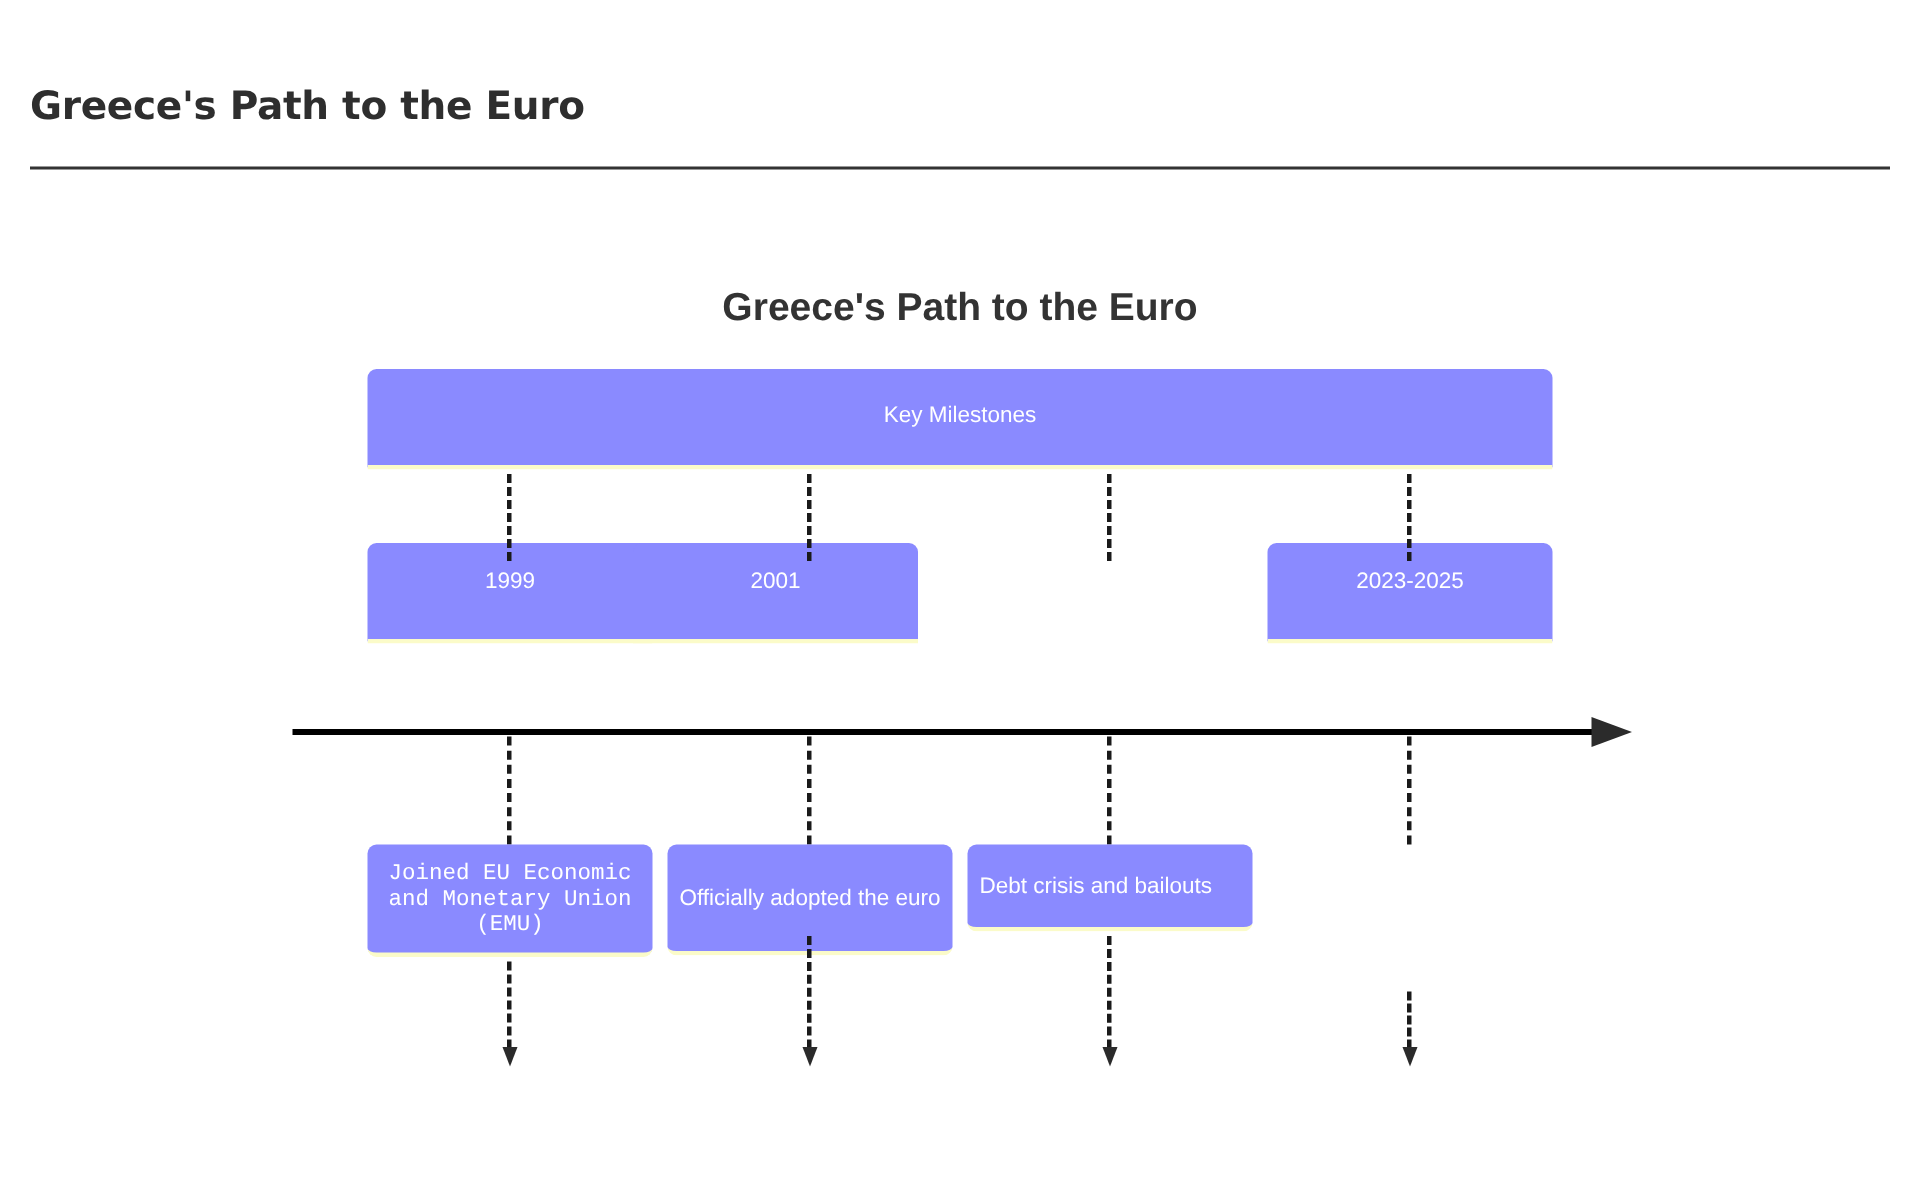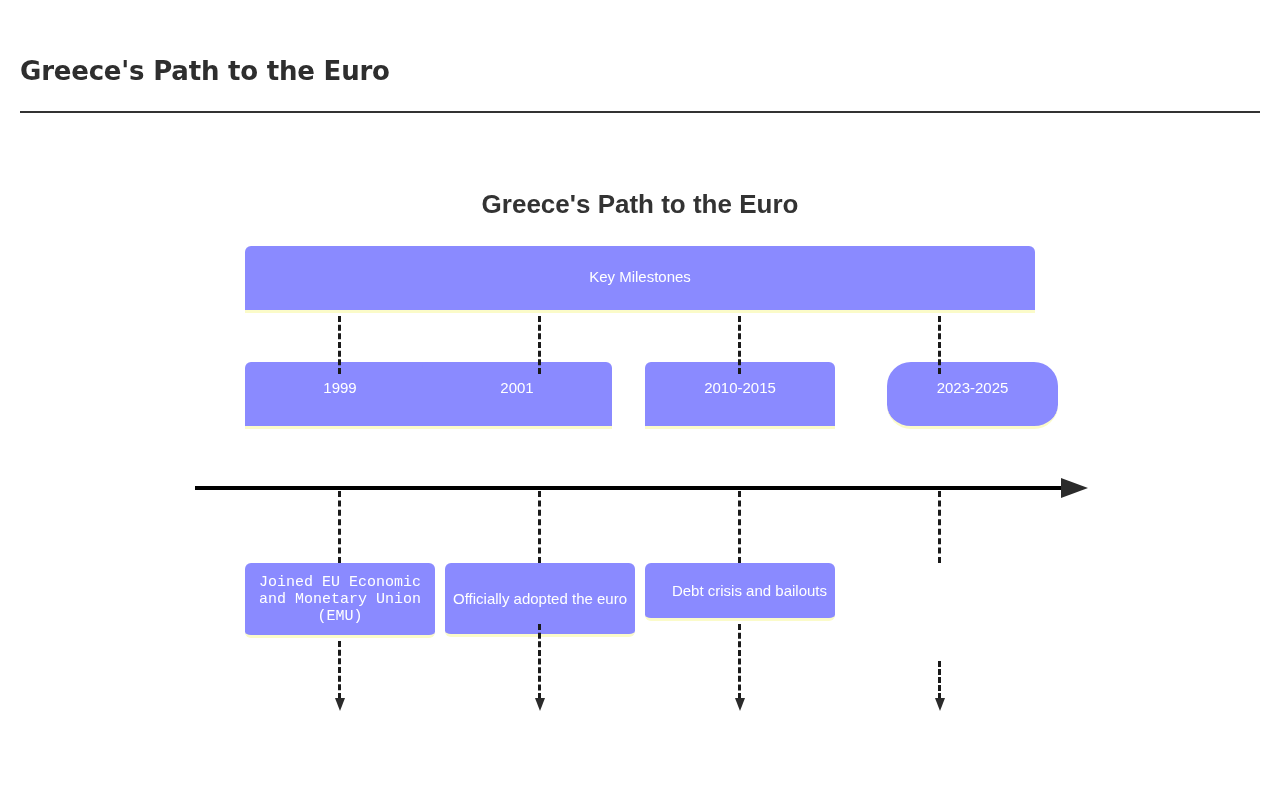--- a/index.html
+++ b/index.html
@@ -66,21 +66,21 @@
 
   
   .node {
     position: absolute;
     box-sizing: border-box;
     background: #8a8aff;
     border-bottom: 3px solid #fbfbc9;
     color: #ffffff;
     display: flex;
     align-items: center;
-    justify-content: flex-end;
+    justify-content: flex-start;
     text-align: center;
     line-height: 17px;
     font-size: 15px;
     padding: 0 8px;
   }
 
   
   #section-bar {
     left: 245px;
     top: 133px;
@@ -146,24 +146,21 @@
   <div class="node" id="section-bar">
     <span class="bar-label">Key Milestones</span>
   </div>
 
   <div class="node period" style="left:245px; width:190px;">
     <span>1999</span>
   </div>
   <div class="node period" style="left:422px; width:190px;">
     <span>2001</span>
   </div>
-  <div class="node period" style="left:645px; width:190px;">
-    <span>2010-2015</span>
-  </div>
-  <div class="node period" style="left:887px; width:171px;border-radius:24px;">
+  <div class="node period" style="left:845px; width:190px;">
     <span>2023-2025</span>
   </div>
 
   <svg id="axis" viewBox="0 0 893 24">
     <line x1="0" y1="12" x2="872" y2="12" stroke="#000000" stroke-width="4"></line>
     <polygon points="866,2 893,12 866,22" fill="#2b2b2b"></polygon>
   </svg>
 
   <div class="connector" style="left:338px; top:203px; height:58px;"></div>
   <div class="connector" style="left:538px; top:203px; height:58px;"></div>

